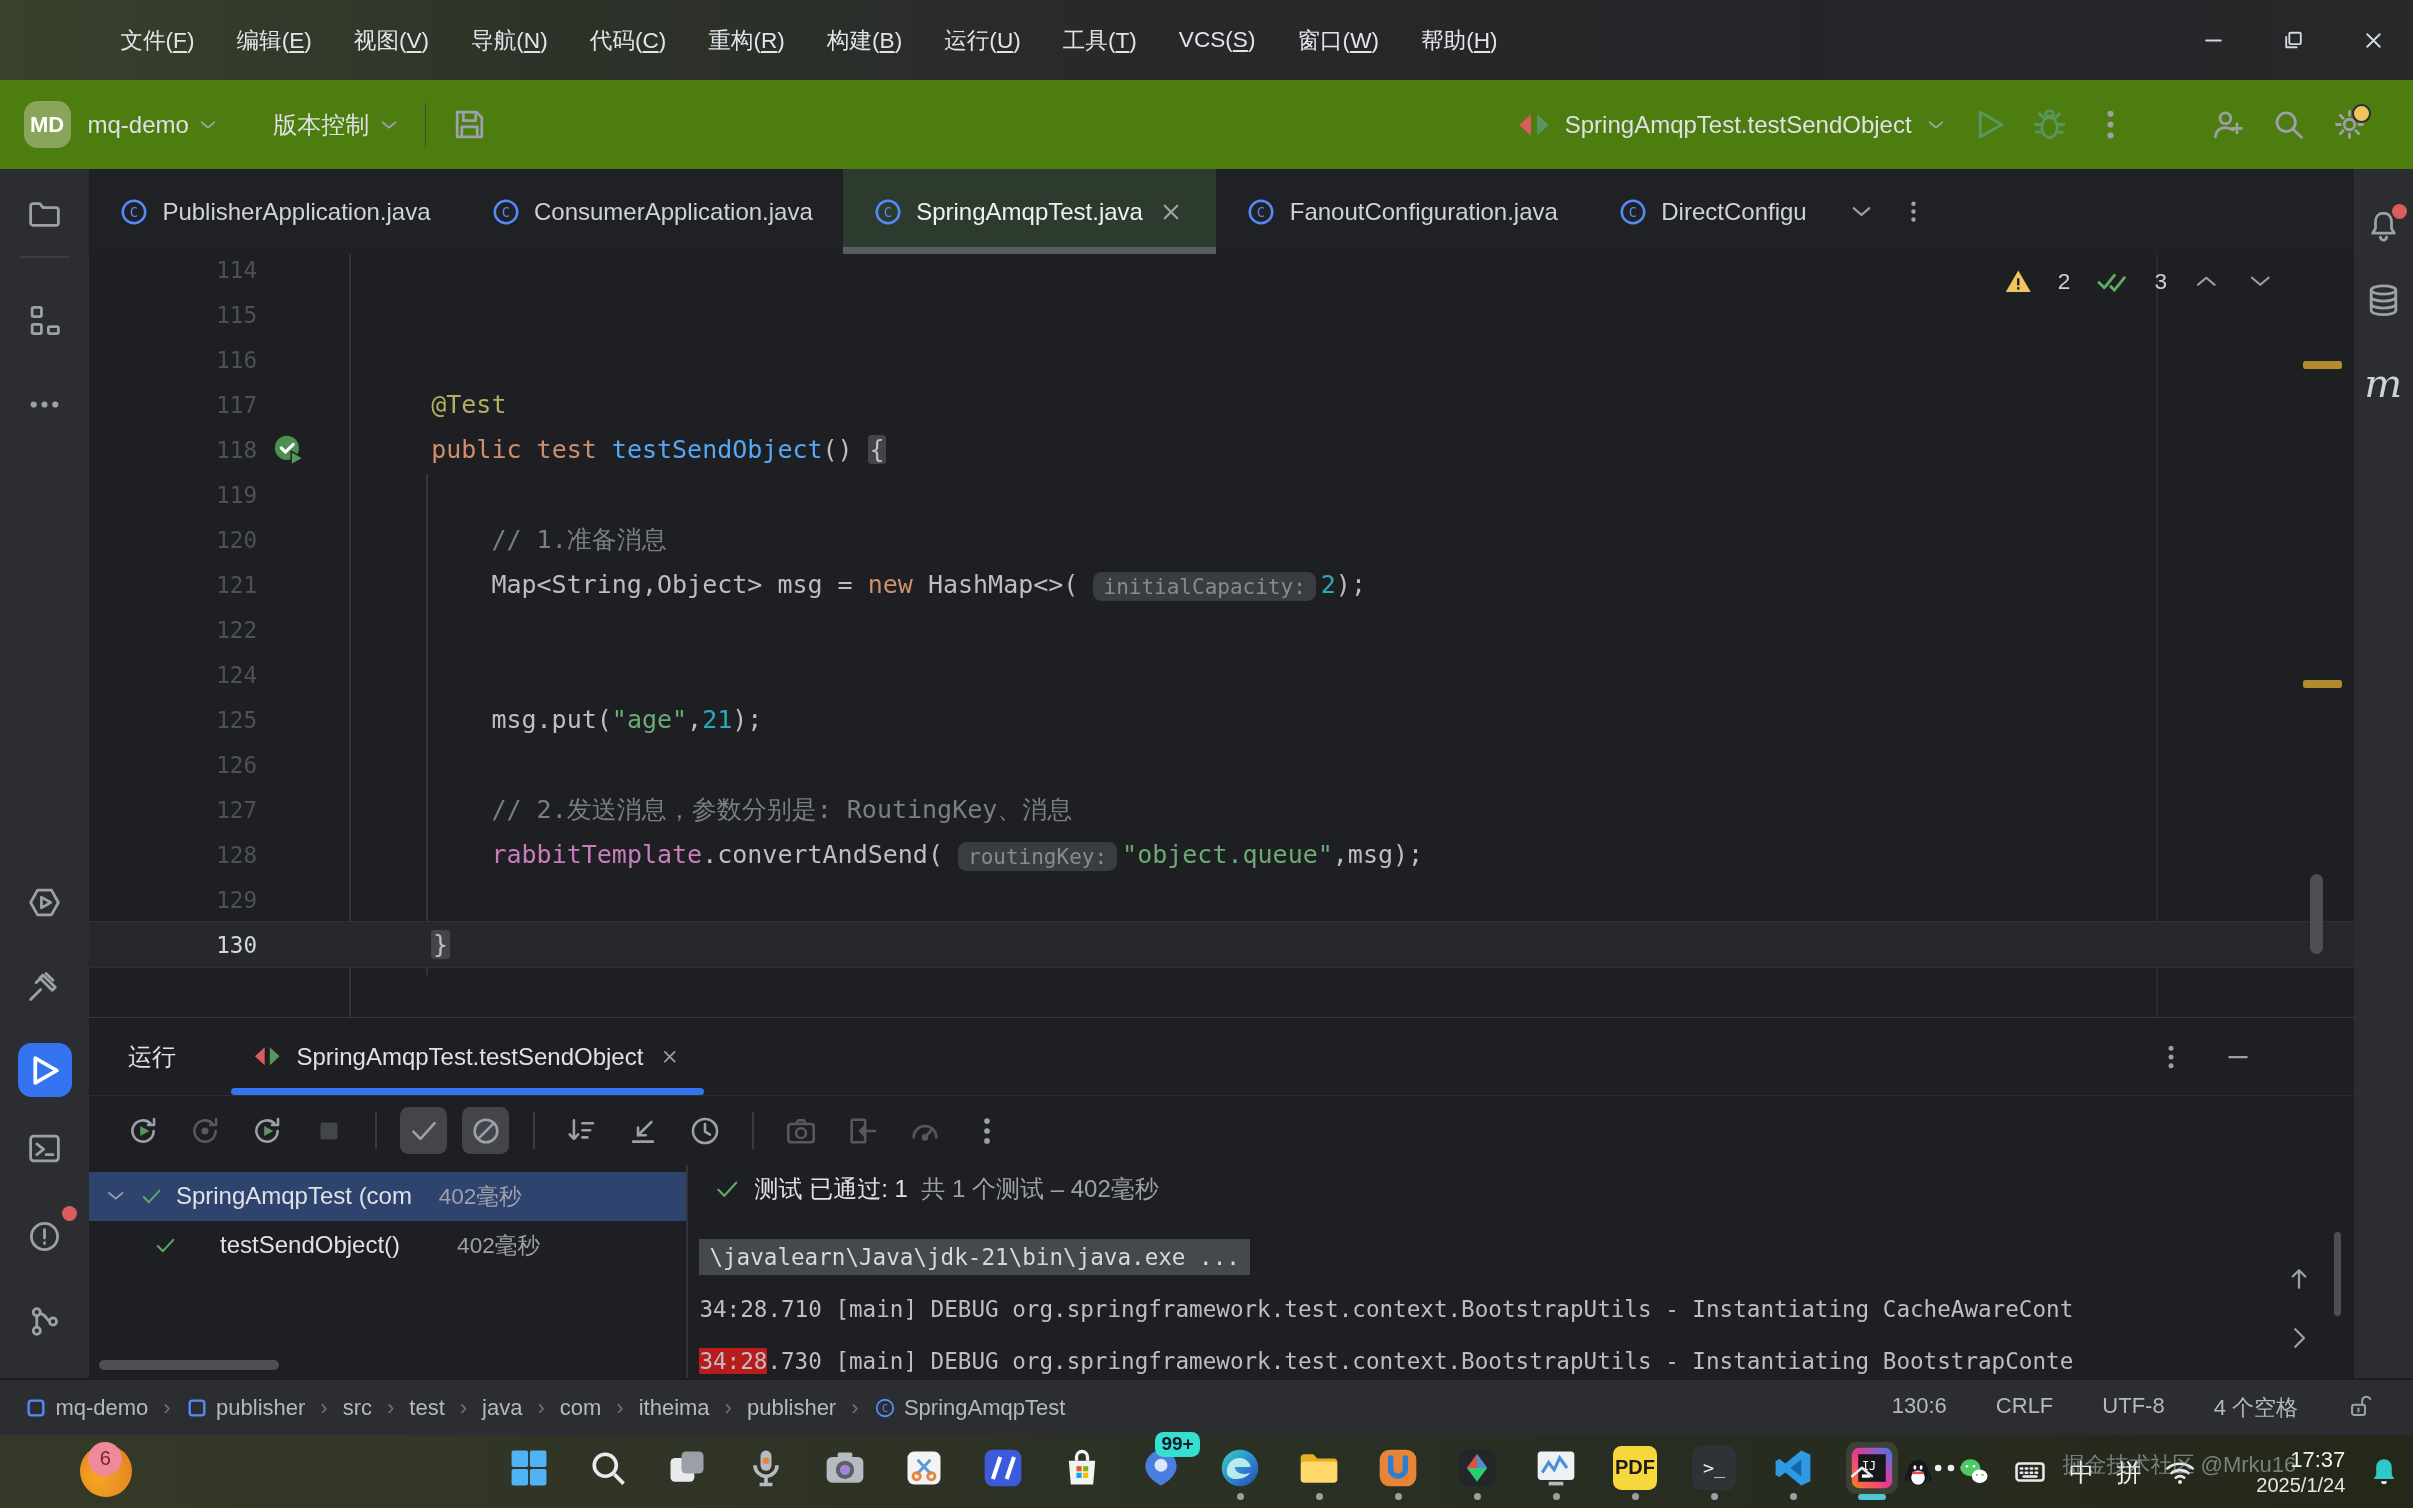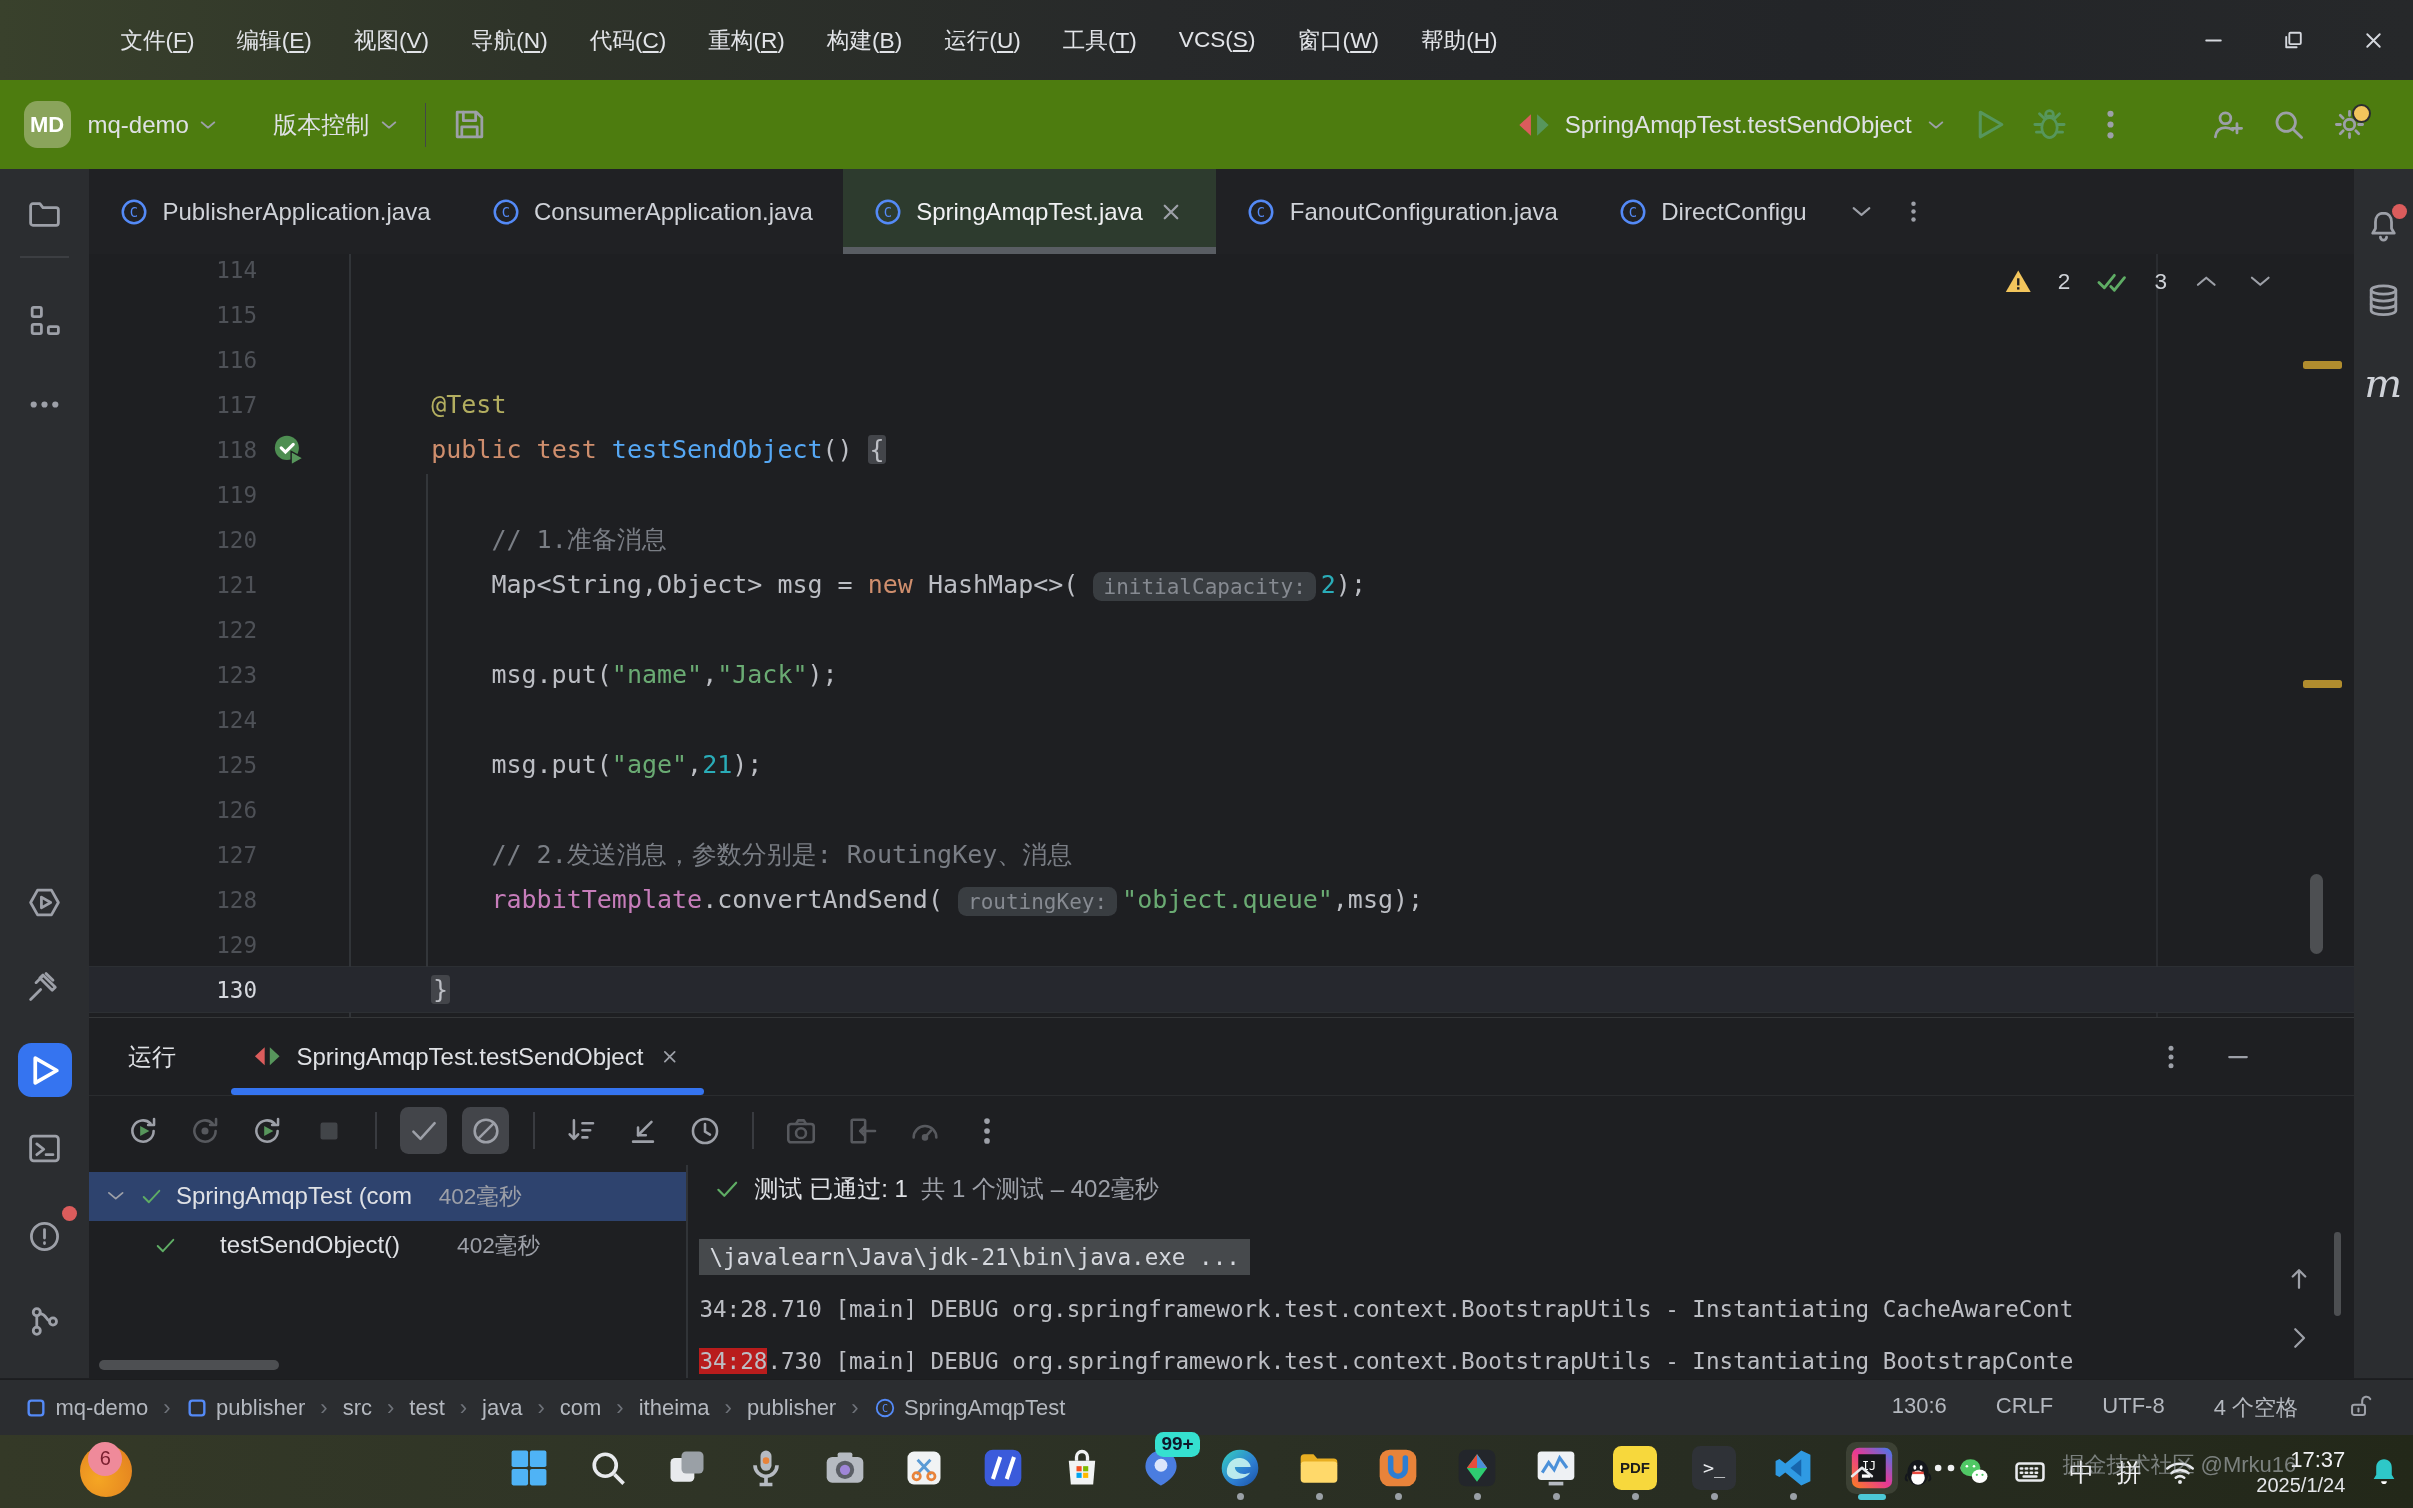--- a/index.html
+++ b/index.html
@@ -123,21 +123,21 @@
   .tb-badge span{position:absolute;top:-3.4px;left:8.4px;width:34px;height:34px;border-radius:50%;background:#ef8a9a;
                  color:#7a2030;font-size:20px;display:flex;align-items:center;justify-content:center;}
   .tb-center{position:absolute;left:503px;top:6.7px;display:flex;align-items:center;gap:27px;}
   .tb-app{width:52px;height:52px;display:flex;align-items:center;justify-content:center;position:relative;}
   .tb-app .icon{width:44px;height:44px;}
   .tb-app.running::after{content:"";position:absolute;bottom:-6.7px;left:22.6px;width:7.5px;height:7.5px;border-radius:50%;background:#9aa0a6;}
   .tb-app.active-app{background:#3c4134;border-radius:10px;}
   .tb-app.active-app::after{content:"";position:absolute;bottom:-6.7px;left:11.7px;width:28.5px;height:5.9px;border-radius:3.4px;background:#4cc8d6;}
   .badge99{position:absolute;top:-10px;right:-13.4px;background:#35e0d0;color:#0f172a;font-size:19px;font-weight:bold;
            border-radius:8.4px;padding:1.7px 6.7px;font-family:Liberation Sans, sans-serif;}
-  .pdf-box{width:44px;height:44px;border-radius:8.4px;background:#f7d83c;color:#1c1c1c;font-weight:bold;font-size:15px;
+  .pdf-box{width:44px;height:44px;border-radius:8.4px;background:#f7d83c;color:#1c1c1c;font-weight:bold;font-size:20px;
            display:flex;align-items:center;justify-content:center;}
   .term-box{width:44px;height:44px;border-radius:8.4px;background:#2f3237;color:#e8eaed;font-size:18.4px;font-family:"DejaVu Sans Mono",monospace;
             display:flex;align-items:center;justify-content:center;}
   .tray{position:absolute;right:11.7px;top:0;height:74px;display:flex;align-items:center;gap:22px;}
   .tray .icon{width:34px;height:34px;color:#e8eaed;}
   .ime{font-size:25px;color:#f0f1f3;}
   .clockblk{position:relative;text-align:right;line-height:1.2;min-width:126px;}
   .clockblk .t{font-size:22px;color:#f0f1f3;}
   .clockblk .d{font-size:20px;color:#e4e6e9;}
   .watermark{position:absolute;right:49px;top:5px;white-space:nowrap;color:rgba(195,200,208,.55);font-size:22px;pointer-events:none;}
@@ -483,26 +483,20 @@
               <div class="code"><span class="s-pln">        Map&lt;String,Object&gt; msg = </span><span class="s-kw">new</span><span class="s-pln"> HashMap&lt;&gt;( </span><span class="s-hint">initialCapacity:</span><span class="s-num">2</span><span class="s-pln">);</span></div>
             </div>
             <div class="cl">
               <div class="gut">
                 <div class="lnum">122</div>
               </div>
               <div class="code"></div>
             </div>
             <div class="cl">
               <div class="gut">
-                <div class="lnum">123</div>
-              </div>
-              <div class="code"><span class="s-pln">        msg.put(</span><span class="s-str">"name"</span><span class="s-pln">,</span><span class="s-str">"Jack"</span><span class="s-pln">);</span></div>
-            </div>
-            <div class="cl">
-              <div class="gut">
                 <div class="lnum">124</div>
               </div>
               <div class="code"></div>
             </div>
             <div class="cl">
               <div class="gut">
                 <div class="lnum">125</div>
               </div>
               <div class="code"><span class="s-pln">        msg.put(</span><span class="s-str">"age"</span><span class="s-pln">,</span><span class="s-num">21</span><span class="s-pln">);</span></div>
             </div>

